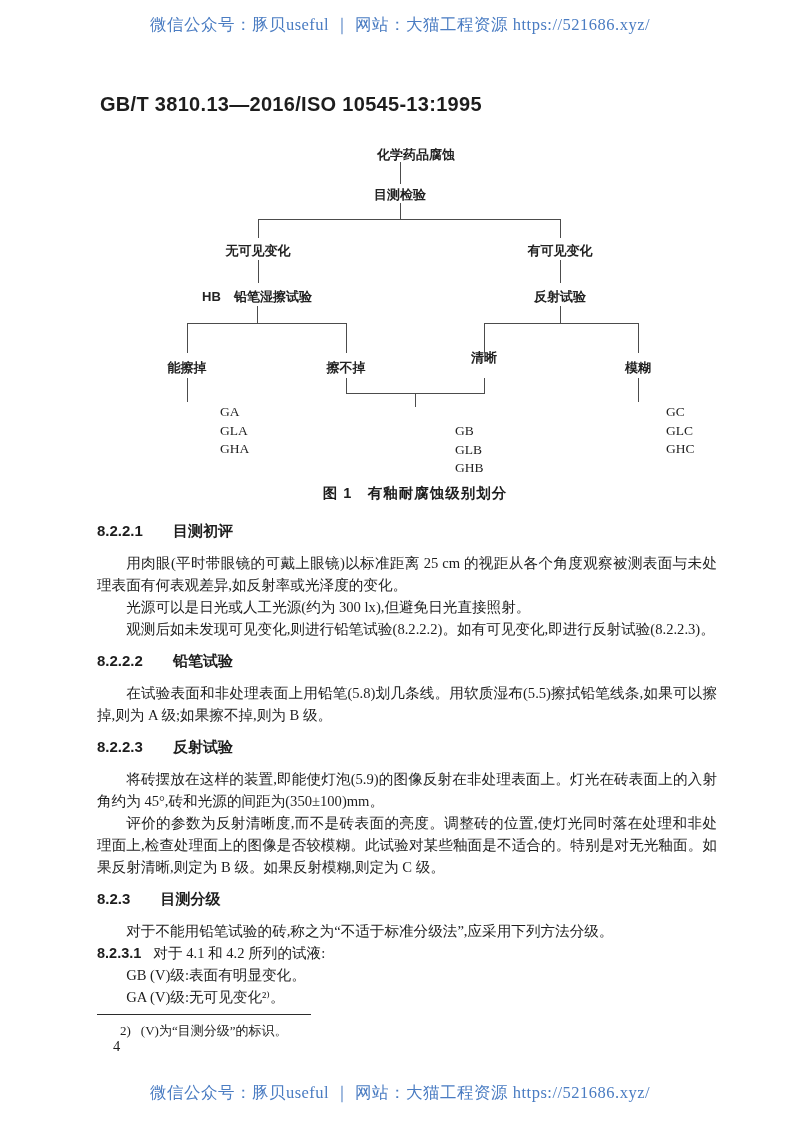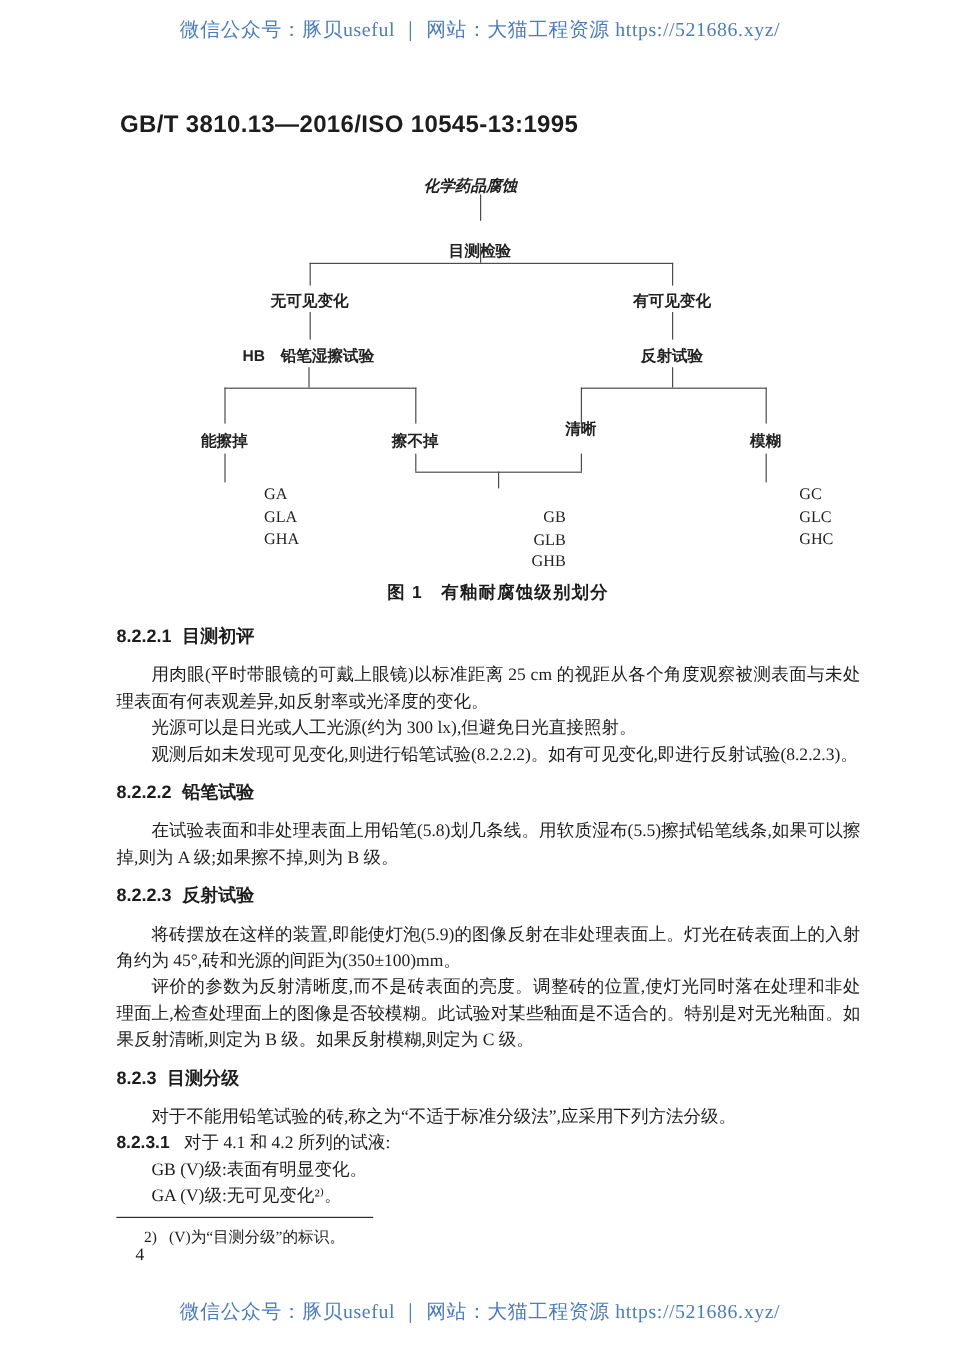--- a/index.html
+++ b/index.html
@@ -44,21 +44,21 @@
   .text-col{
     position:absolute;left:97px;top:522px;width:620px;
     font-size:14.6px;line-height:22px;text-align:justify;
     text-justify:inter-ideograph;
   }
   .sec{
     margin:12px 0;font-size:15px;font-weight:bold;line-height:18px;
     font-family:"Liberation Sans","DejaVu Sans",sans-serif;text-align:left;
   }
   .sec:first-child{margin-top:0;}
-  .sec-num{margin-right:9px;}
+  .sec-num{margin-right:30px;}
   .para{margin:0;text-indent:2em;}
   .clause{margin:0;text-indent:0;}
   .clause-num{
     font-weight:bold;margin-right:12px;
     font-family:"Liberation Sans","DejaVu Sans",sans-serif;font-size:14.5px;
   }
   .grade-line{margin:0;text-indent:2em;}
   
   .footnote-rule{position:absolute;left:97px;top:1014px;width:214px;border-top:1px solid #2b2b2b;}
   .footnote{position:absolute;left:120px;top:1022px;font-size:13px;line-height:18px;}
@@ -67,22 +67,22 @@
 </style>
 </head>
 <body>
 
 <div class="watermark wm-top">微信公众号：豚贝useful ｜ 网站：大猫工程资源 https://521686.xyz/</div>
 
 <div class="doc-number">GB/T 3810.13—2016/ISO 10545-13:1995</div>
 
 <div id="flowchart">
 
-  <div class="fc-label" style="left:292px;top:6px;font-style:italic;">化学药品腐蚀</div>
-  <div class="fc-label" style="left:300px;top:60px;">目测检验</div>
+  <div class="fc-label" style="left:316px;top:6px;">化学药品腐蚀</div>
+  <div class="fc-label" style="left:300px;top:46px;">目测检验</div>
   <div class="fc-label" style="left:158px;top:102px;">无可见变化</div>
   <div class="fc-label" style="left:460px;top:102px;">有可见变化</div>
   <div class="fc-label" style="left:157px;top:148px;">HB　铅笔湿擦试验</div>
   <div class="fc-label" style="left:460px;top:148px;">反射试验</div>
   <div class="fc-label" style="left:87px;top:219px;">能擦掉</div>
   <div class="fc-label" style="left:246px;top:219px;">擦不掉</div>
   <div class="fc-label" style="left:384px;top:209px;">清晰</div>
   <div class="fc-label" style="left:538px;top:219px;">模糊</div>
 
   <div class="fc-line v" style="left:300px;top:22px;height:22px;"></div>
@@ -105,21 +105,21 @@
   <div class="fc-line v" style="left:246px;top:238px;height:15px;"></div>
   <div class="fc-line v" style="left:384px;top:238px;height:15px;"></div>
   <div class="fc-line h" style="left:246px;top:253px;width:139px;"></div>
   <div class="fc-line v" style="left:315px;top:253px;height:14px;"></div>
 
   <div class="fc-col" style="left:80px;top:263px;">
     <div>GA</div>
     <div>GLA</div>
     <div>GHA</div>
   </div>
-  <div class="fc-col" style="left:303px;top:282px;text-align:right;">
+  <div class="fc-col" style="left:315px;top:282px;">
     <div>GB</div>
     <div>GLB</div>
     <div>GHB</div>
   </div>
   <div class="fc-col" style="left:526px;top:263px;">
     <div>GC</div>
     <div>GLC</div>
     <div>GHC</div>
   </div>
 

